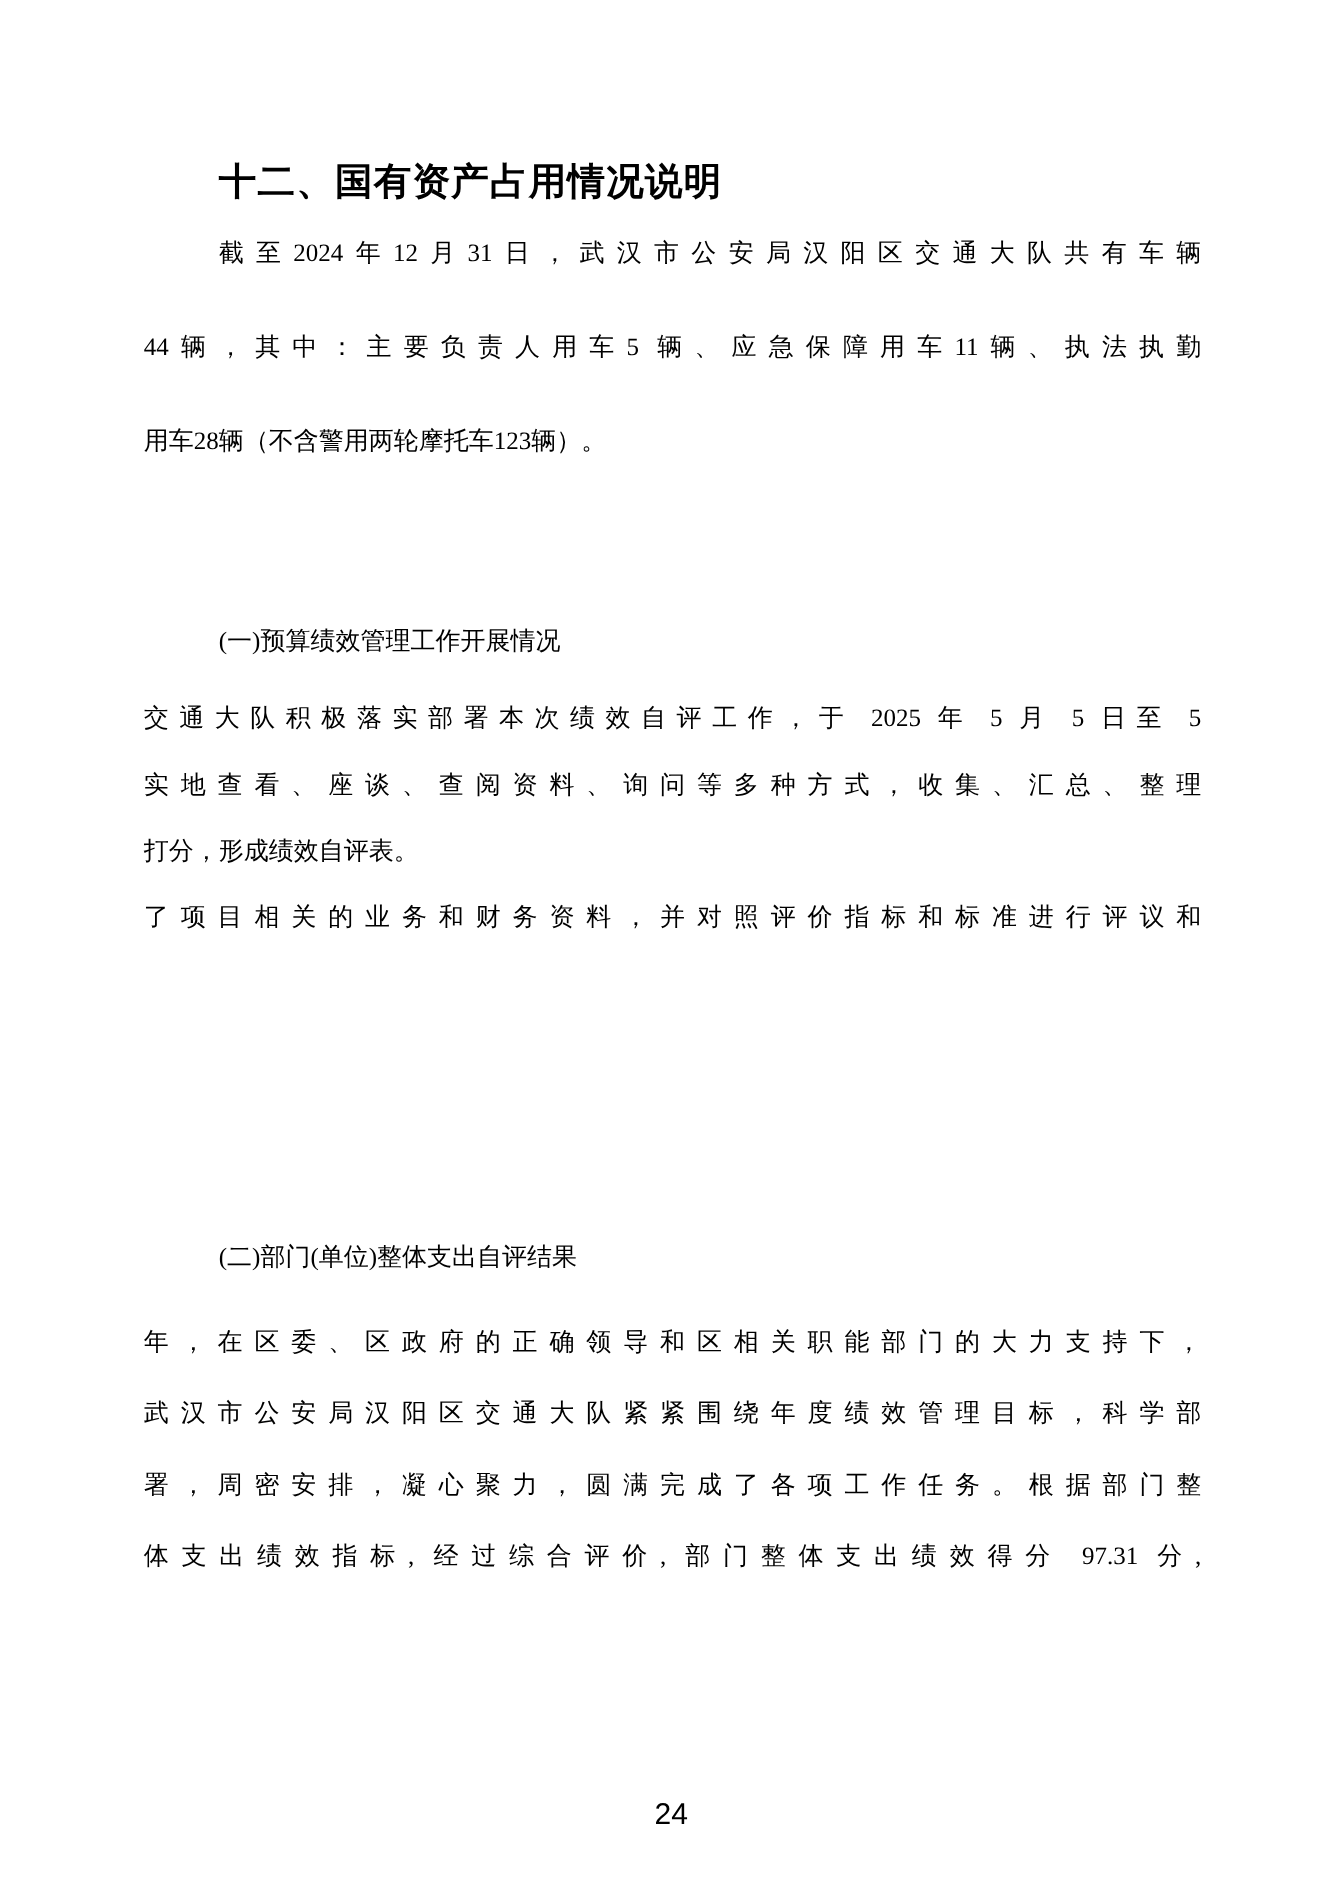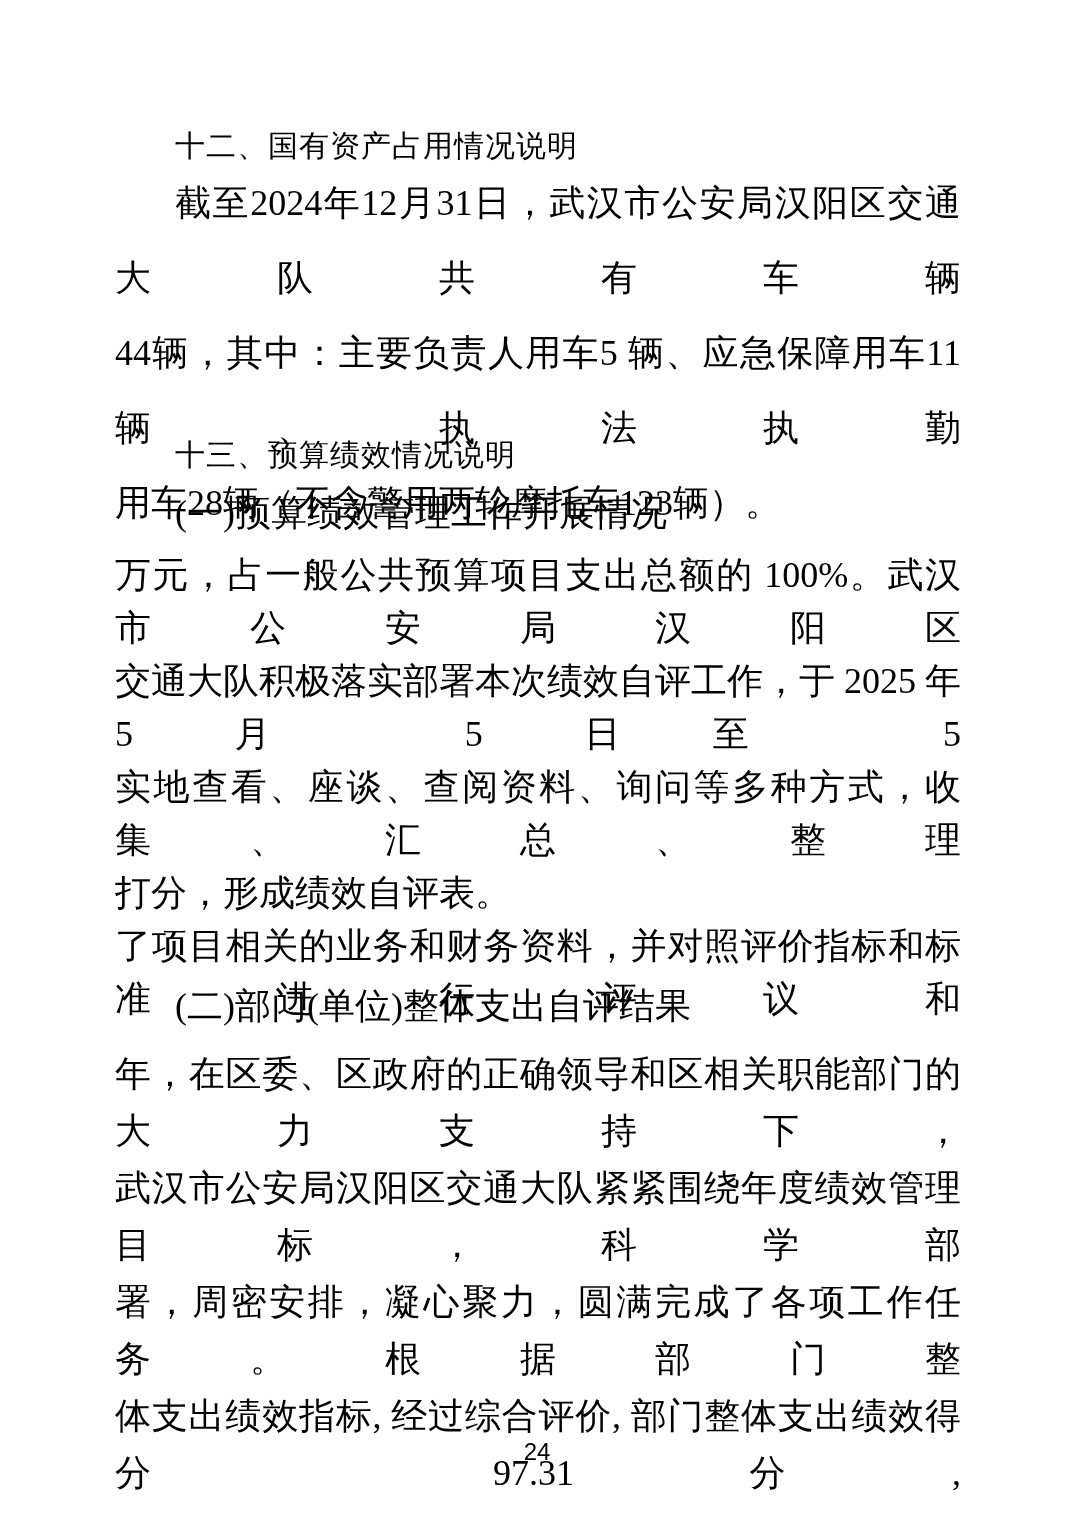--- a/index.html
+++ b/index.html
@@ -16,30 +16,30 @@
     font-family: "Liberation Serif", "DejaVu Serif", serif;
     overflow: hidden;
   }
   .abs {
     position: absolute;
     left: 115px;
     width: 846px;
   }
   .sec-heading {
     font-family: "Liberation Sans", "DejaVu Sans", sans-serif;
-    font-weight: normal;
+    font-weight: bold;
     font-size: 30px;
     line-height: 36px;
     padding-left: 60px;
     letter-spacing: 1px;
     white-space: nowrap;
   }
   .sub-heading .line,
   .para .line {
-    font-size: 36px;
+    font-size: 20px;
   }
   .sub-heading .line {
     line-height: 53px;
     padding-left: 60px;
   }
   .lh75 .line { line-height: 75px; }
   .lh53 .line { line-height: 53px; }
   .lh57 .line { line-height: 57px; }
   .j {
     text-align: justify;
@@ -62,28 +62,26 @@
 <div class="page">
 
   <div class="abs sec-heading" style="top:128px">十二、国有资产占用情况说明</div>
 
   <div class="abs para lh75" style="top:166px">
     <div class="line j ind">截至2024年12月31日，武汉市公安局汉阳区交通大队共有车辆</div>
     <div class="line j">44辆，其中：主要负责人用车5 辆、应急保障用车11辆、执法执勤</div>
     <div class="line">用车28辆（不含警用两轮摩托车123辆）。</div>
   </div>
 
-  <div class="abs sec-heading" style="top:437px">十三、预算绩效情况说明</div>
 
   <div class="abs sub-heading" style="top:487px">
     <div class="line">(一)预算绩效管理工作开展情况</div>
   </div>
 
   <div class="abs para lh53" style="top:549px">
-    <div class="line j">万元，占一般公共预算项目支出总额的 100%。武汉市公安局汉阳区</div>
     <div class="line j">交通大队积极落实部署本次绩效自评工作，于 2025 年 5 月 5 日至 5</div>
     <div class="line j">实地查看、座谈、查阅资料、询问等多种方式，收集、汇总、整理</div>
     <div class="line">打分，形成绩效自评表。</div>
     <div class="line j">了项目相关的业务和财务资料，并对照评价指标和标准进行评议和</div>
   </div>
 
   <div class="abs sub-heading" style="top:980px">
     <div class="line">(二)部门(单位)整体支出自评结果</div>
   </div>
 

